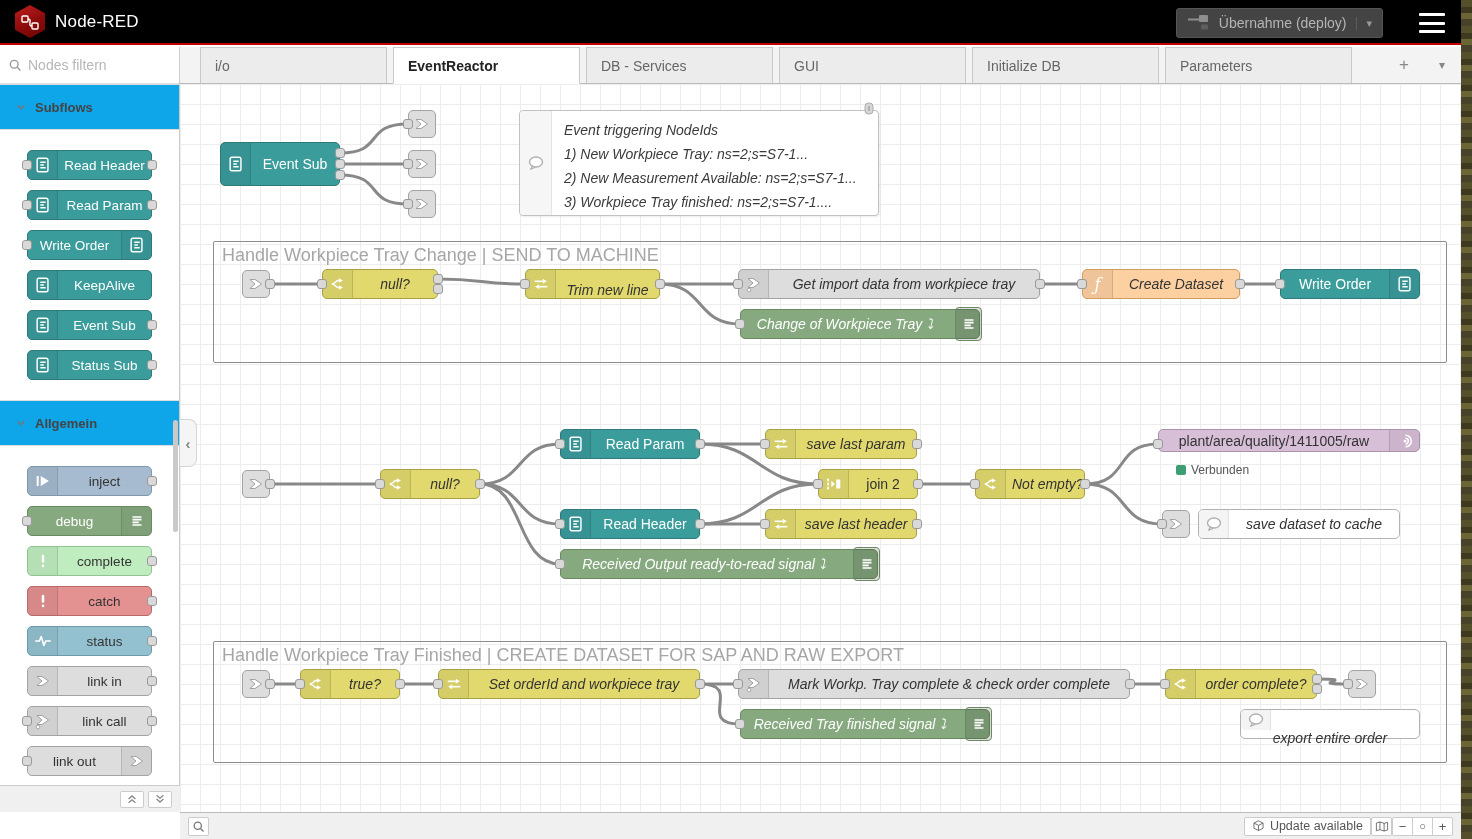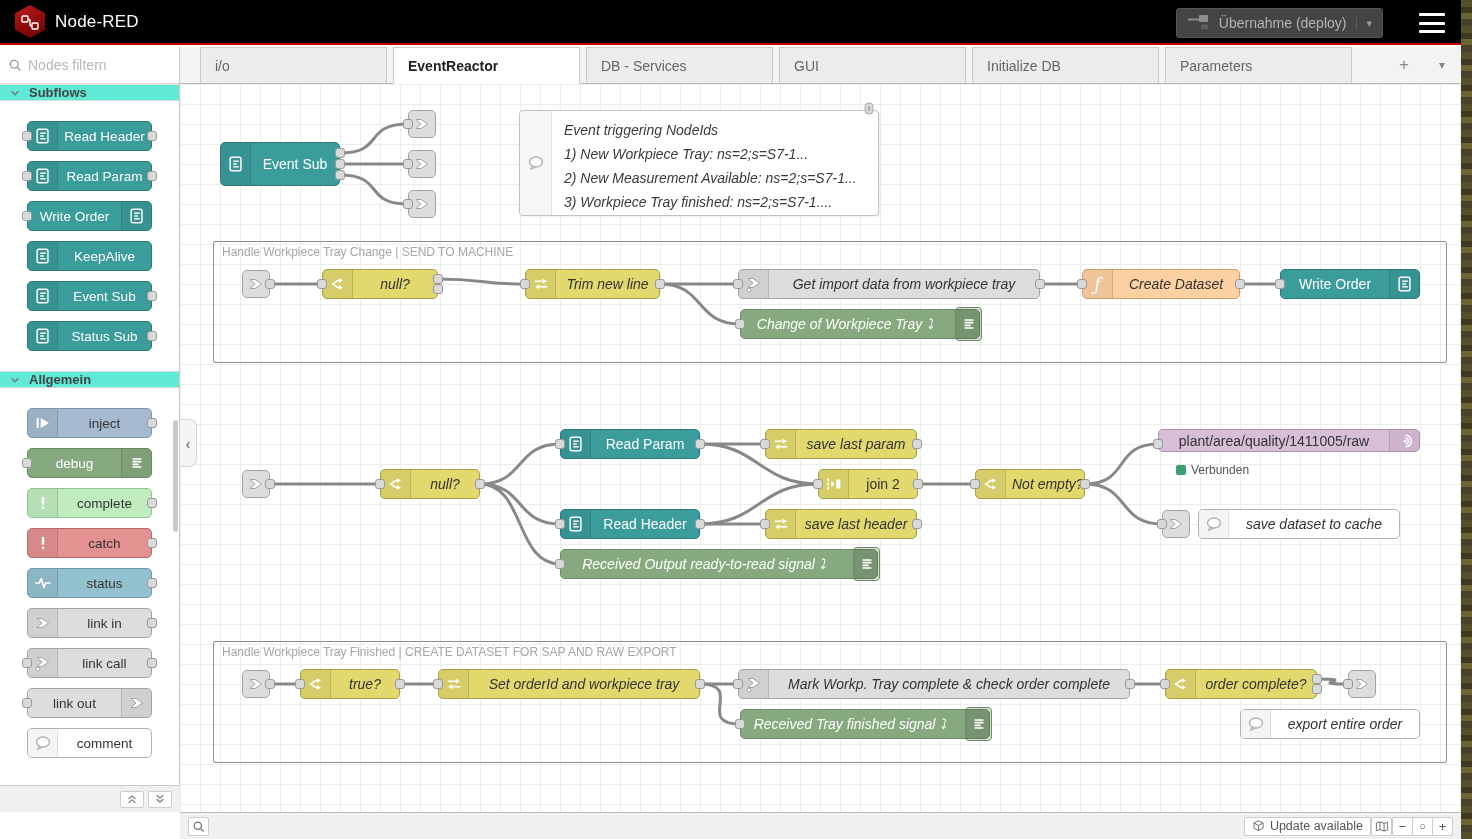--- a/index.html
+++ b/index.html
@@ -15,21 +15,21 @@
   .deploy .dcaret { color:#999; font-size:11px; padding-left:9px; border-left:1px solid rgba(255,255,255,.14); margin-left:2px; }
   .burger { position:absolute; right:16px; top:13px; width:26px; height:20px; display:flex; flex-direction:column; justify-content:space-between; cursor:pointer; }
   .burger div { height:3px; background:#fff; border-radius:1px; }
 
   
   .sidebar { position:absolute; left:0; top:47px; width:180px; height:765px; background:#fff; border-right:1px solid #ccc; z-index:20; }
   .pal-search { height:37px; border-bottom:1px solid #ddd; display:flex; align-items:center; padding:0 8px; gap:6px; background:#fff; }
   .pal-search input { border:none; outline:none; font-size:14px; color:#555; width:130px; font-family:inherit; }
   .pal-search input::placeholder { color:#b7b7b7; }
   .pal-body { height:701px; overflow:hidden; position:relative; }
-  .pal-cat { height:17px; background:#5eead4; border-top:1px solid #ddd; border-bottom:1px solid #ddd; display:flex; align-items:center; gap:9px; padding:0 10px; }
+  .pal-cat { height:46px; background:#0ea5e9; border-top:1px solid #ddd; border-bottom:1px solid #ddd; display:flex; align-items:center; gap:9px; padding:0 16px; }
   .pal-cat .cat-label { font-size:13px; font-weight:bold; color:#444; }
   .pal-items { padding:20px 0; display:flex; flex-direction:column; align-items:center; gap:10px; }
   .pal-node { position:relative; width:125px; height:30px; border:1px solid; border-radius:5px; display:flex; align-items:center; font-size:13.5px; cursor:grab; }
   .pal-footer { position:absolute; left:0; bottom:0; width:180px; height:27px; background:#f0f0f0; border-top:1px solid #ccc; display:flex; align-items:center; justify-content:flex-end; gap:4px; padding-right:8px; z-index:21; }
   .mini-btn { width:24px; height:17px; background:#fff; border:1px solid #ccc; border-radius:2px; display:flex; align-items:center; justify-content:center; cursor:pointer; }
   .pal-scroll { position:absolute; right:1px; top:373px; width:5px; height:112px; background:#c9c9c9; border-radius:3px; }
 
   
   .workspace { position:absolute; left:180px; top:47px; width:1281px; height:792px; }
   .tabbar { position:absolute; left:0; top:0; width:100%; height:37px; background:#f3f3f3; border-bottom:1px solid #bbb; display:flex; align-items:flex-end; padding-left:20px; }
@@ -37,21 +37,21 @@
   .tab.active { background:#fff; color:#222; font-weight:bold; height:37px; margin-bottom:-1px; border-bottom:1px solid #fff; z-index:2; }
   .tab-btns { margin-left:auto; display:flex; align-items:center; height:100%; }
   .tab-btn { width:38px; height:100%; display:flex; align-items:center; justify-content:center; color:#888; font-size:17px; cursor:pointer; }
 
   .canvas { position:absolute; left:0; top:37px; width:1281px; height:728px; background-color:#fff;
     background-image:linear-gradient(#ededed 1px,transparent 1px),linear-gradient(90deg,#ededed 1px,transparent 1px);
     background-size:20px 20px; overflow:hidden; }
   #wires { position:absolute; left:0; top:0; pointer-events:none; z-index:2; }
 
   .nr-group { position:absolute; border:1.6px solid #8d8d8d; border-radius:2px; z-index:1; }
-  .nr-group .g-label { position:absolute; left:8px; top:3px; font-size:12px; color:#a6a6a6; white-space:nowrap; }
+  .nr-group .g-label { position:absolute; left:8px; top:3px; font-size:18px; color:#a6a6a6; white-space:nowrap; }
 
   .nr-node { position:absolute; border:1px solid; border-radius:5px; display:flex; align-items:center; z-index:3; font-size:14px; cursor:pointer; }
   .nr-label { flex:1; text-align:center; padding:0 6px; white-space:nowrap; }
   .nr-label.it { font-style:italic; }
   .nr-icon-strip { width:30px; align-self:stretch; flex:none; background:rgba(0,0,0,.055); display:flex; align-items:center; justify-content:center; border-right:1px solid rgba(0,0,0,.12); border-radius:4px 0 0 4px; }
   .nr-icon-strip.right { border-right:none; border-left:1px solid rgba(0,0,0,.12); border-radius:0 4px 4px 0; }
   .nr-icon-strip.protrude { position:relative; right:-3px; margin-left:3px; align-self:center; height:34px; border:1px solid; border-radius:4px; }
   .nr-icon-strip.paper { background:#f4f4f4; border-right:1px solid #e0e0e0; }
   .nr-link-sq { justify-content:center; }
   .fglyph { color:#fff; font-family:"DejaVu Serif",serif; font-style:italic; font-size:16px; }
@@ -398,21 +398,21 @@
               <path d="M3 10c4 0 4-4 8-4 M3 10c4 0 4 4 8 4" fill="none" stroke="#fff" stroke-width="1.8"></path>
               <path d="M11 3.5 15.5 6 11 8.5Z" fill="#fff"></path>
               <path d="M11 11.5 15.5 14 11 16.5Z" fill="#fff"></path>
             </svg>
           </div>
           <div class="nr-label it">null?</div>
           <div class="port" style="left: -6px; top: 9px;"></div>
           <div class="port" style="left: 110px; top: 4px;"></div>
           <div class="port" style="left: 110px; top: 14px;"></div>
         </div>
-        <div class="nr-node" style="left: 345px; top: 185px; width: 135px; height: 30px; background: rgb(226, 217, 110); border-color: rgb(168, 160, 69); color: rgb(51, 51, 51);">
+        <div class="nr-node" style="left: 345px; top: 185px; width: 135px; height: 30px; background: rgb(226, 217, 110); border-color: rgb(168, 160, 69); color: rgb(51, 51, 51); align-items: flex-end;">
           <div class="nr-icon-strip">
             <svg width="18" height="20" viewBox="0 0 20 20">
               <path d="M3 7h9" stroke="#fff" stroke-width="1.8"></path>
               <path d="M12 4.2 16.5 7 12 9.8Z" fill="#fff"></path>
               <path d="M17 13H8" stroke="#fff" stroke-width="1.8"></path>
               <path d="M8 10.2 3.5 13 8 15.8Z" fill="#fff"></path>
             </svg>
           </div>
           <div class="nr-label it">Trim new line</div>
           <div class="port" style="left: -6px; top: 9px;"></div>
@@ -658,21 +658,21 @@
         </div>
         <div class="nr-node" style="left: 560px; top: 625px; width: 250px; height: 30px; background: rgb(135, 169, 128); border-color: rgb(106, 138, 98); color: rgb(255, 255, 255);">
           <div class="nr-label it">Received Tray finished signal ⤵</div>
           <div class="nr-icon-strip right protrude" style="border-color: rgb(106, 138, 98); background: rgba(0, 0, 0, 0.12); width: 27px;">
             <svg width="18" height="20" viewBox="0 0 20 20">
               <path d="M5 5.5h10 M5 8.5h10 M5 11.5h7 M5 14.5h10" stroke="#fff" stroke-width="1.8"></path>
             </svg>
           </div>
           <div class="port" style="left: -6px; top: 9px;"></div>
         </div>
-        <div class="nr-node" style="left: 1060px; top: 625px; width: 180px; height: 30px; background: rgb(255, 255, 255); border-color: rgb(178, 178, 178); color: rgb(51, 51, 51);">
+        <div class="nr-node" style="left: 1060px; top: 625px; width: 180px; height: 30px; background: rgb(255, 255, 255); border-color: rgb(178, 178, 178); color: rgb(51, 51, 51); flex-direction: column;">
           <div class="nr-icon-strip paper">
             <svg width="20" height="20" viewBox="0 0 20 20">
               <ellipse cx="10" cy="9" rx="6.5" ry="5" fill="#fff" stroke="#b0b0b0" stroke-width="1.4"></ellipse>
               <path d="M6.5 13l-2 3.2 4.4-1.8Z" fill="#fff" stroke="#b0b0b0" stroke-width="1.2" stroke-linejoin="round"></path>
             </svg>
           </div>
           <div class="nr-label it">export entire order</div>
         </div>
         <div class="nr-note" style="left: 339px; top: 26px; width: 360px; height: 106px;">
           <div class="note-strip">

